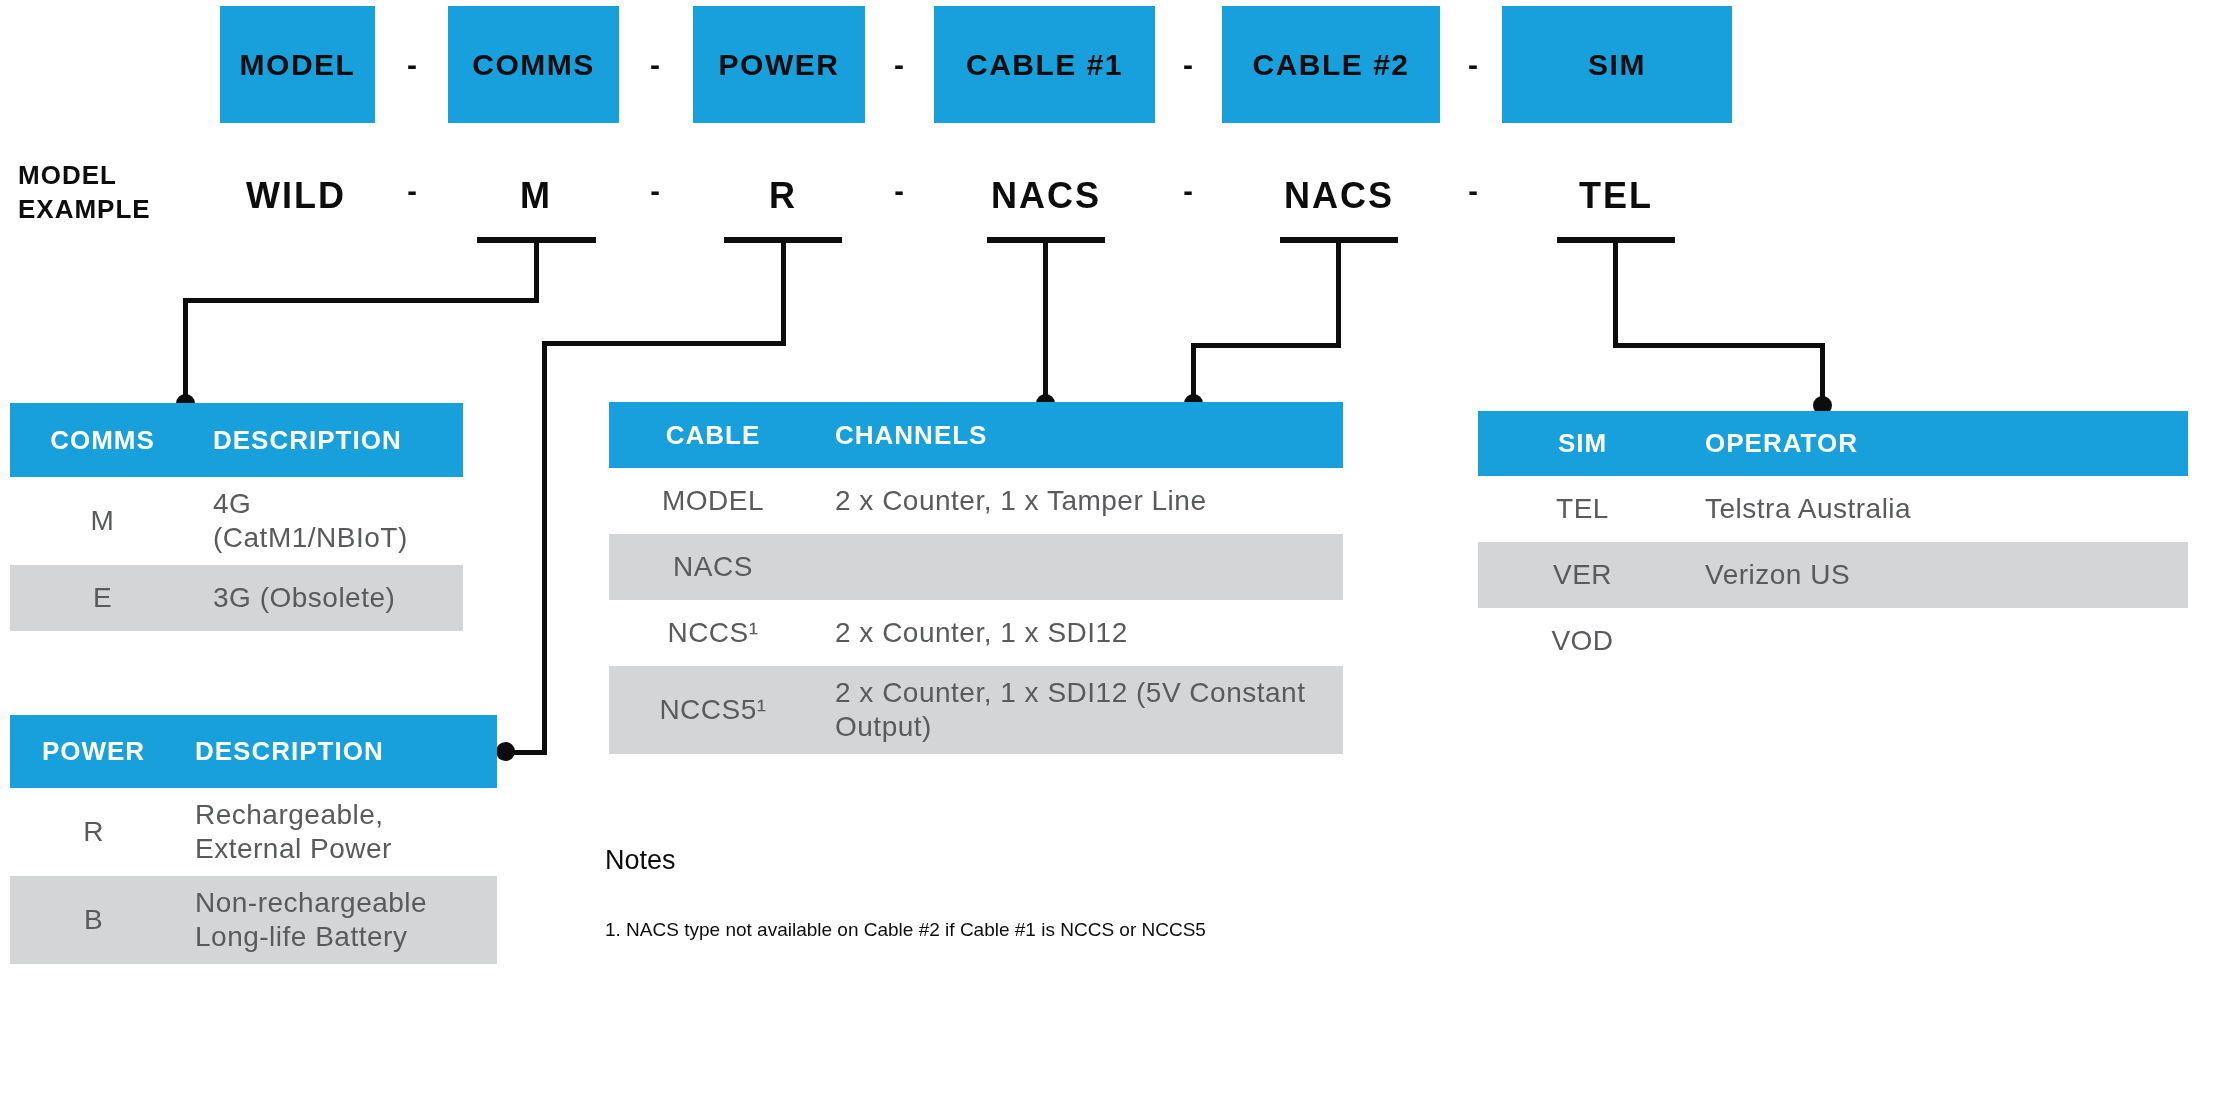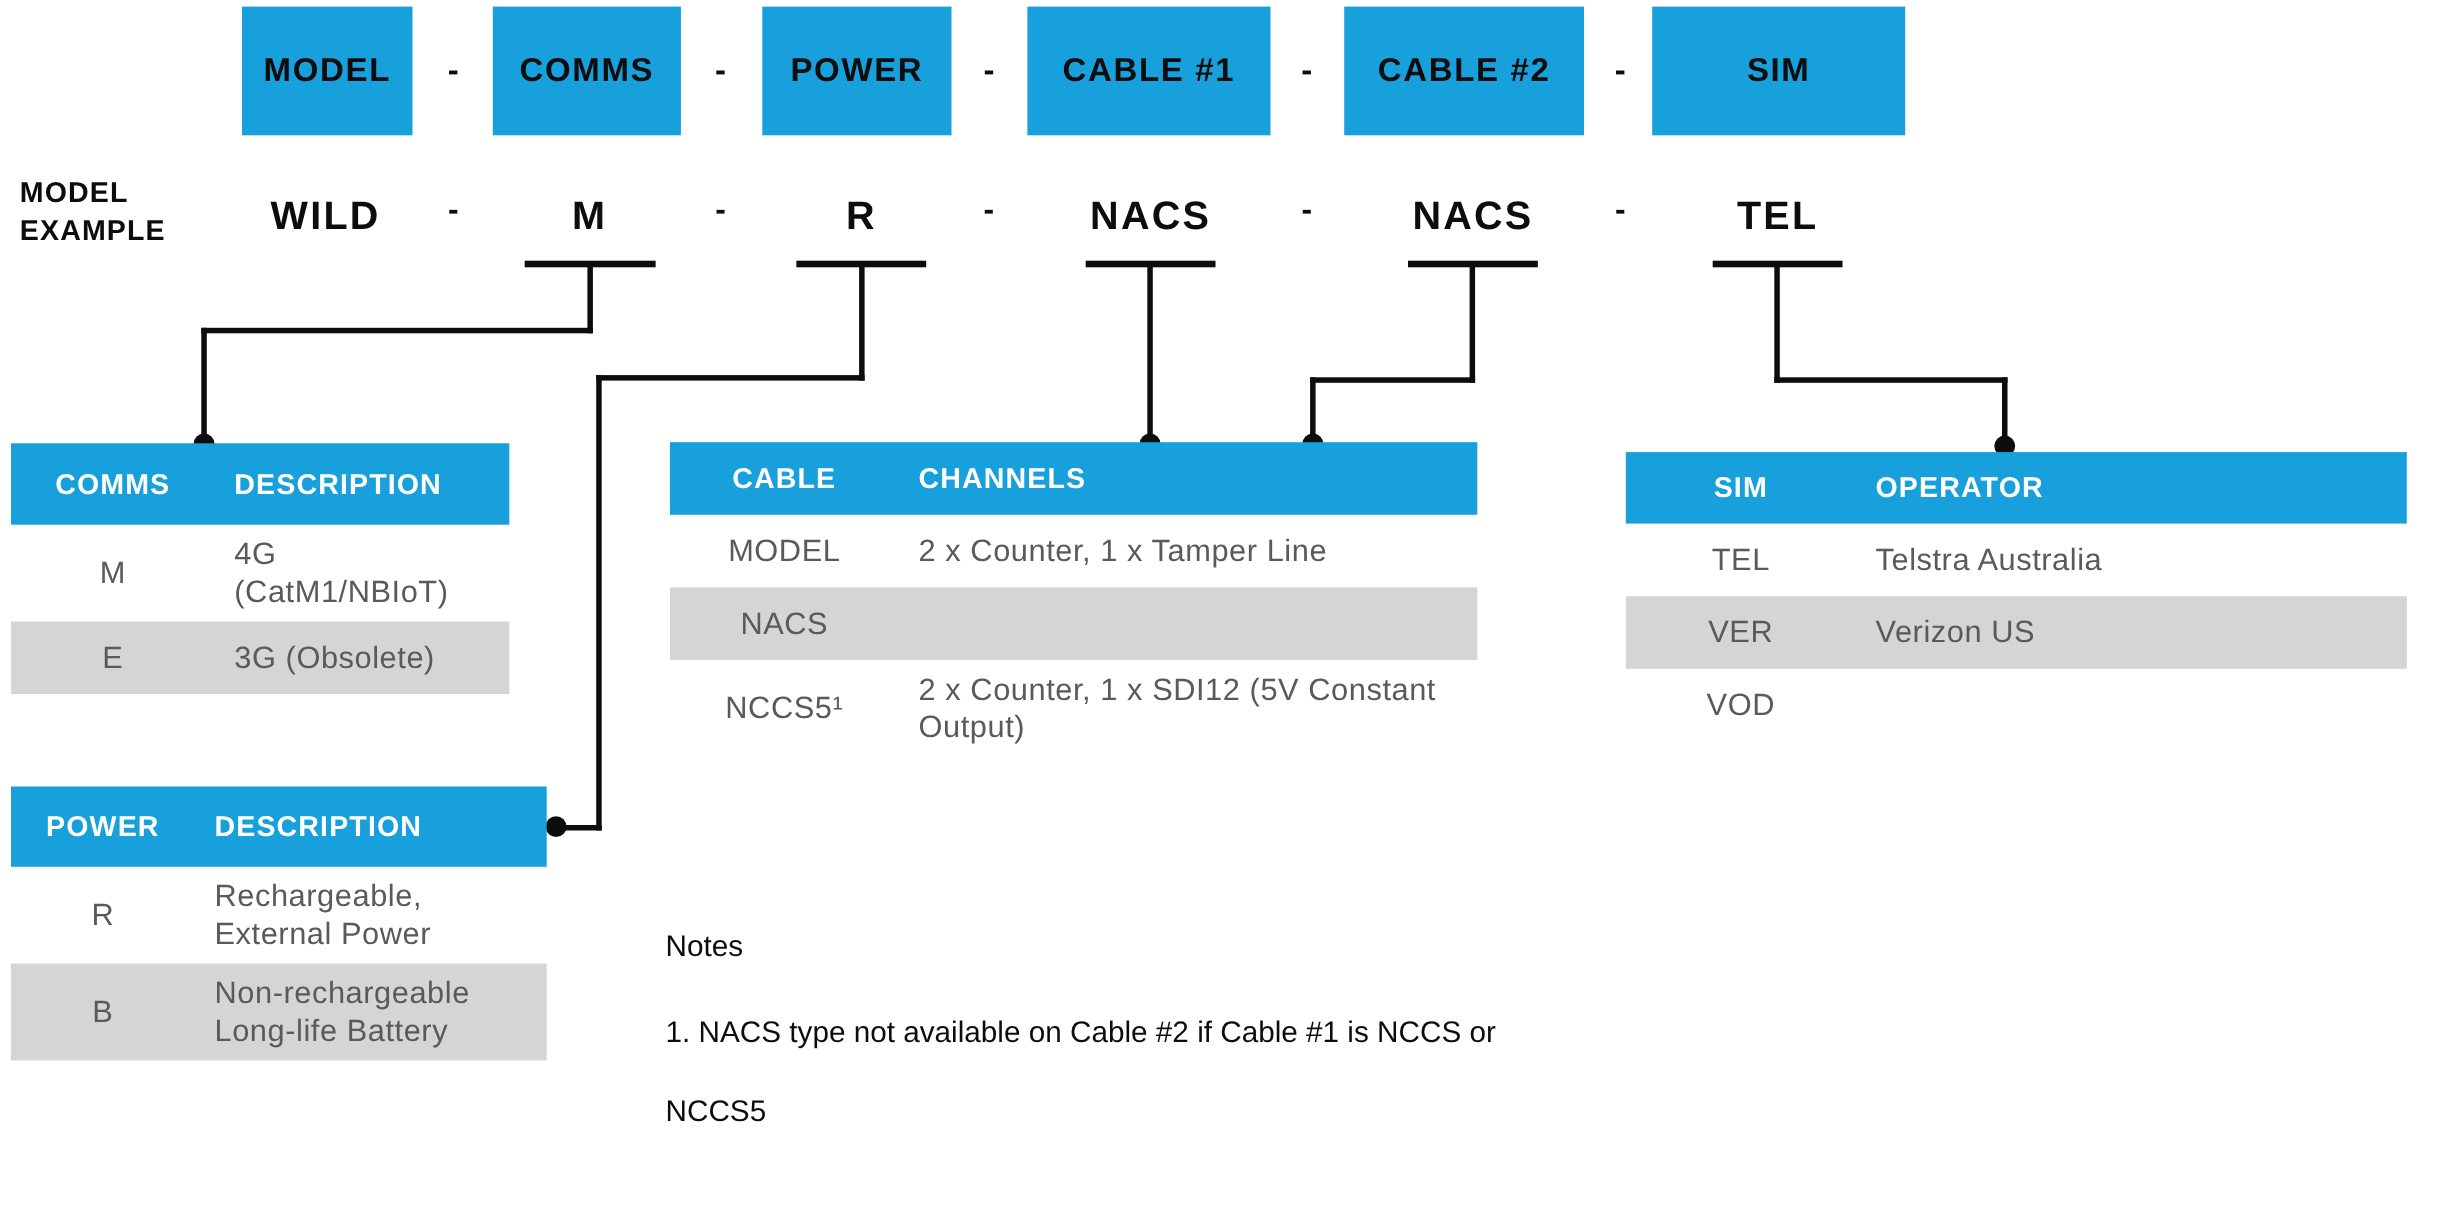--- a/index.html
+++ b/index.html
@@ -47,21 +47,21 @@
     display:grid;grid-template-columns:var(--c1) 1fr;align-items:center;
     min-height:66px;padding:10px 0;box-sizing:border-box;
     color:#595A5C;font-size:28px;letter-spacing:0.5px;line-height:34px;
   }
   .t-rows > div.t-row:nth-of-type(even){background:#D4D5D6;}
   .t-row .c1{text-align:center;}
   .t-row .c2{padding-left:18px;padding-right:10px;}
   
   .notes{position:absolute;left:605px;top:845px;color:#0d0d0d;}
   .notes-title{font-size:27px;margin:0 0 26px 0;font-weight:400;}
-  .notes-item{font-size:27px;line-height:72px;margin:0;width:820px;}
+  .notes-item{font-size:19px;line-height:56px;margin:0;width:820px;}
 </style>
 </head>
 <body>
 
 <div id="canvas">
 
   <div class="seg-box" style="left:220px;width:155px;">MODEL</div>
   <div class="seg-box" style="left:448px;width:171px;">COMMS</div>
   <div class="seg-box" style="left:693px;width:172px;">POWER</div>
   <div class="seg-box" style="left:934px;width:221px;">CABLE #1</div>
@@ -177,20 +177,24 @@
 
         <div class="t-row">
           <div class="c1">MODEL</div>
           <div class="c2" style="max-width:505px;">2 x Counter, 1 x Tamper Line</div>
         </div>
 
         <div class="t-row">
           <div class="c1">NACS</div>
         </div>
 
+        <div class="t-row">
+          <div class="c1">NCCS¹</div>
+          <div class="c2" style="max-width:505px;">2 x Counter, 1 x SDI12</div>
+        </div>
 
         <div class="t-row">
           <div class="c1">NCCS5¹</div>
           <div class="c2" style="max-width:505px;">2 x Counter, 1 x SDI12 (5V Constant Output)</div>
         </div>
       </div>
   </div>
 
   <div class="dtable" style="left:1478px;top:411px;width:710px;--c1:209px;--hh:65px;">
     <div class="t-header">

